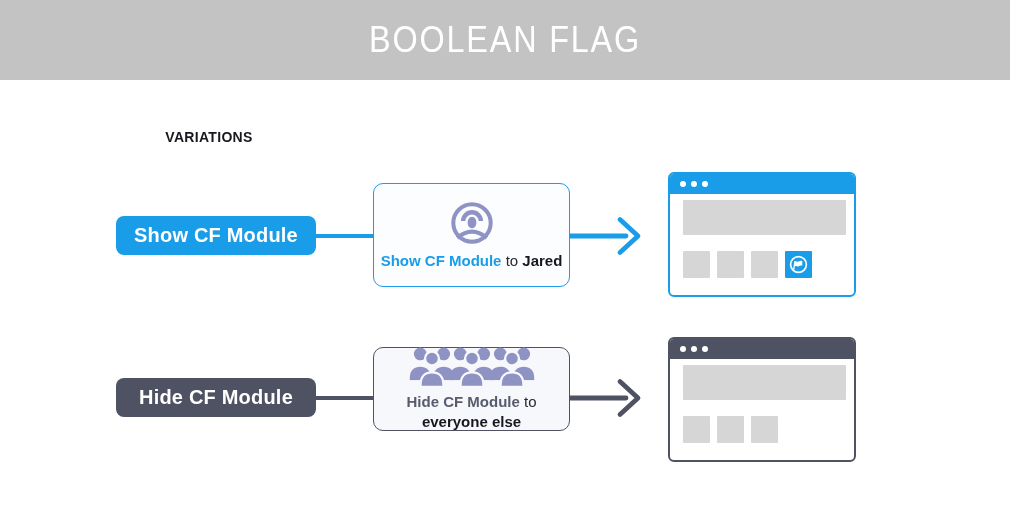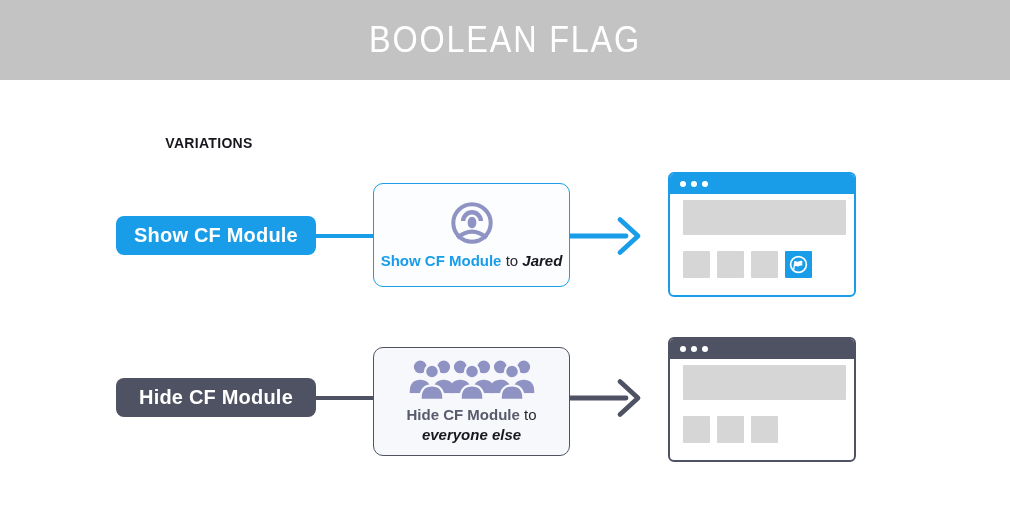--- a/index.html
+++ b/index.html
@@ -9,48 +9,48 @@
 
   
   .top-banner { position:absolute; left:0; top:0; width:1010px; height:80px;
     background:#c3c3c3; display:flex; align-items:center; justify-content:center; }
   .top-banner h1 { color:#ffffff; font-size:36px; font-weight:400; letter-spacing:2px; }
   .top-banner h1 span { display:inline-block; transform:scaleX(.9); }
 
   
   .col-label { position:absolute; top:129px; width:170px; text-align:center;
     font-size:14px; font-weight:bold; color:#17181e; letter-spacing:.3px; }
-  .col-variations { left:124px;margin-top:6px; }
+  .col-variations { left:124px; }
   .col-targeting  { left:386px; }
   .col-results    { left:675px; }
 
   
   .variation-btn { position:absolute; left:116px; width:200px; height:39px; border-radius:8px;
     display:flex; align-items:center; justify-content:center;
     color:#ffffff; font-size:20px; font-weight:bold; letter-spacing:.2px; }
   .row1 .variation-btn { top:216px; background:#1a9de8; }
   .row2 .variation-btn { top:378px; background:#4f5262; }
 
   
   .connector { position:absolute; left:314px; width:60px; height:4px; }
   .row1 .connector { top:234px; background:#1a9de8; }
   .row2 .connector { top:396px; background:#4f5262; }
 
   
   .rule-box { position:absolute; left:373px; width:197px; border-radius:10px;
     display:flex; flex-direction:column; align-items:center; justify-content:center; gap:5px; }
   .row1 .rule-box { top:183px; height:104px; background:#fbfdff; border:1.5px solid #1a9de8; }
-  .row2 .rule-box { top:347px; height:109px; background:#f7f8fb; border:1.5px solid #4f5262; }
+  .row2 .rule-box { top:347px; height:84px; background:#f7f8fb; border:1.5px solid #4f5262; }
   .rule-text { font-size:15px; color:#26272f; text-align:center; line-height:20px; }
   .row1 .rule-text { white-space:nowrap; }
   .row2 .rule-text { width:172px; }
   .flag-name { font-weight:bold; }
   .row1 .flag-name { color:#1a9de8; }
   .row2 .flag-name { color:#585b6b; }
-  .audience { font-weight:bold; color:#16171f;font-style:italic; }
+  .audience { font-weight:bold; color:#16171f; }
 
   
   .arrow { position:absolute; left:570px; }
   .row1 .arrow { top:215px; }
   .row2 .arrow { top:377px; }
   .row1 .arrow path { stroke:#1a9de8; }
   .row2 .arrow path { stroke:#4f5262; }
 
   
   .browser { position:absolute; left:668px; width:188px; height:125px; border-radius:6px;

